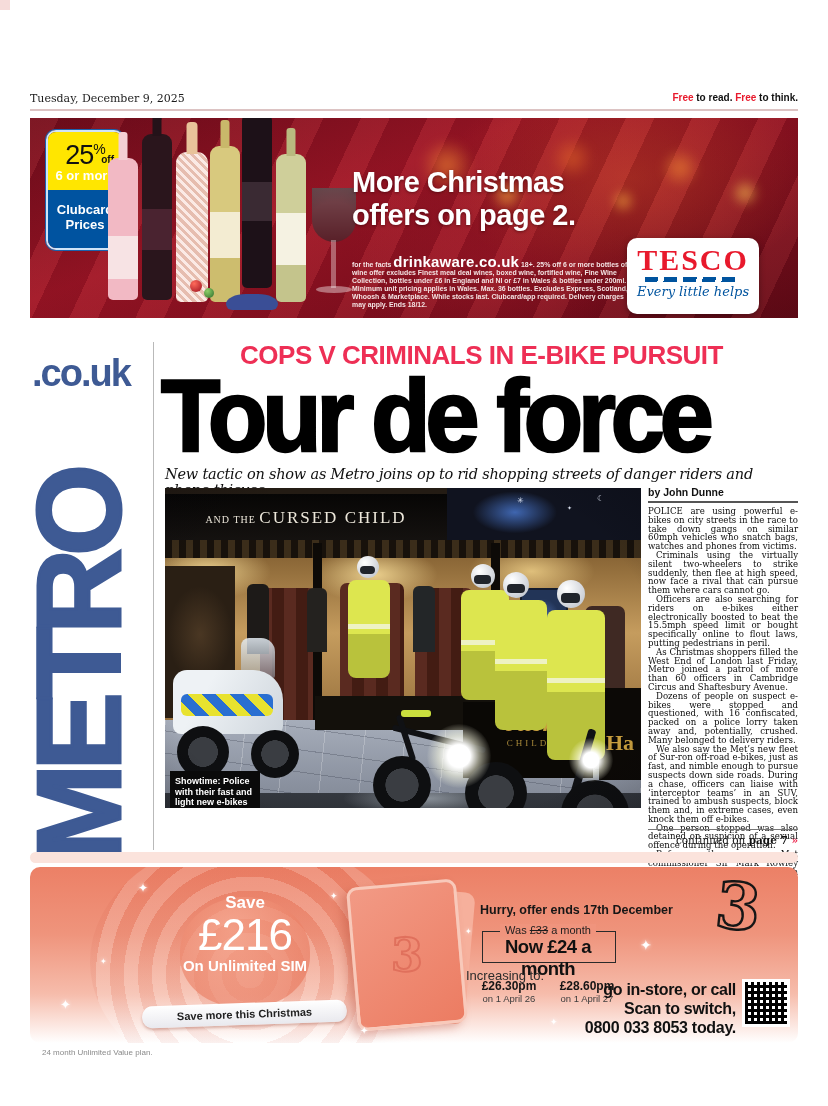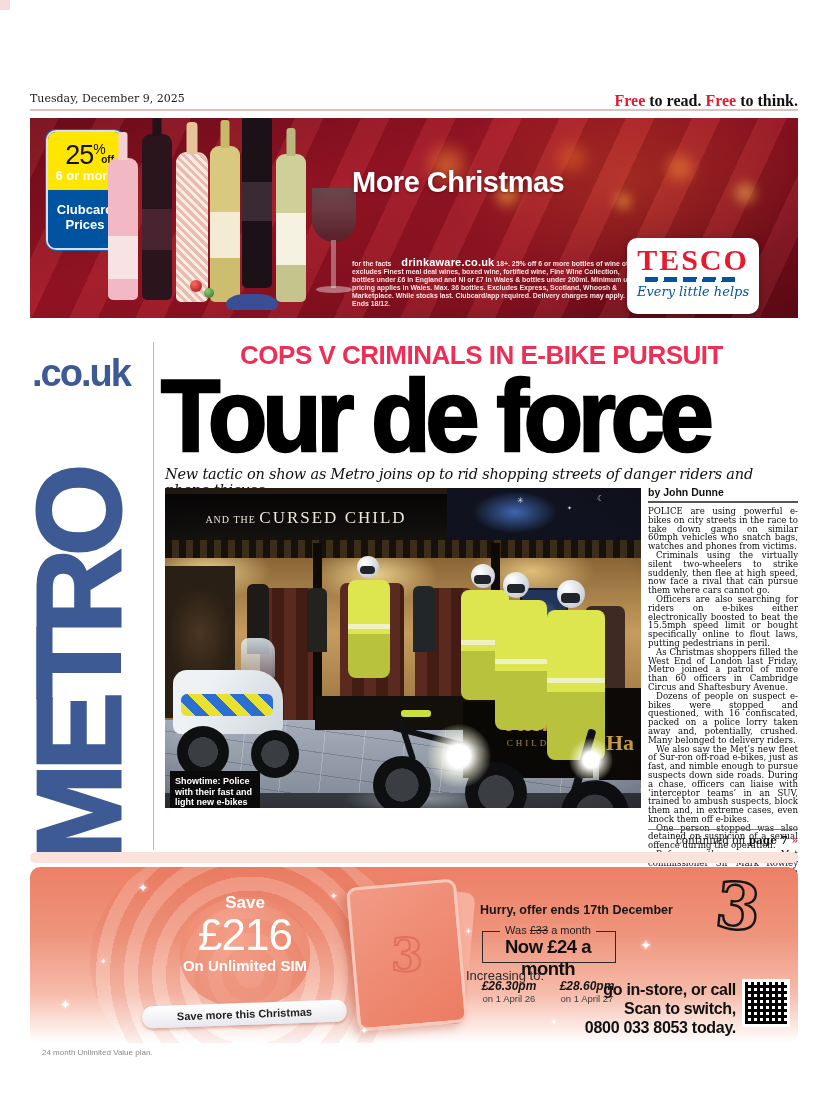--- a/index.html
+++ b/index.html
@@ -6,21 +6,21 @@
   .page{position:relative;width:828px;height:1106px;background:#fff;overflow:hidden;
         font-family:"Liberation Sans",sans-serif;}
   .abs{position:absolute;}
   .po{position:absolute;}
 
   
   .corner-smudge{left:0;top:0;width:10px;height:10px;background:#f6dcda;}
   .top-date{left:30px;top:92px;font-family:"DejaVu Serif",serif;font-size:11px;color:#1c1c1c;}
   .top-center{left:0;top:92px;width:828px;text-align:center;font-size:12px;font-weight:bold;color:#111;}
   .top-center .brand{color:#e8192c;font-style:italic;}
-  .top-right{right:30px;top:92px;font-size:16px;font-weight:bold;color:#111;font-family:Liberation Serif, serif;}
+  .top-right{right:30px;top:92px;font-size:10px;font-weight:bold;color:#111;}
   .top-right .red{color:#e8192c;}
   .top-rule{left:30px;top:109px;width:768px;height:2px;background:#dcc3c3;}
 
   
   .tesco{left:30px;top:118px;width:768px;height:200px;overflow:hidden;
          background:
            radial-gradient(260px 160px at 78% 30%,rgba(214,80,40,.45),rgba(120,15,25,0) 70%),
            radial-gradient(200px 140px at 60% 70%,rgba(160,25,40,.6),rgba(120,15,25,0) 70%),
            linear-gradient(160deg,#6f0d1c,#9c1526 38%,#8a1121 62%,#5e0a16);}
   .fold{position:absolute;inset:0;background:
@@ -34,21 +34,21 @@
   .badge-off{position:absolute;right:8px;top:22px;font-size:10px;font-weight:bold;}
   .badge-qty{font-size:13px;font-weight:bold;color:#fff;margin-top:-2px;}
   .badge-bot{height:58px;background:#0053a0;color:#fff;text-align:center;font-weight:bold;
              font-size:13px;line-height:15px;padding-top:12px;box-sizing:border-box;}
   .bottle{position:absolute;}
   .neck{position:absolute;left:50%;transform:translateX(-50%);}
   .tesco-head{left:322px;top:48px;width:330px;color:#fff;font-weight:bold;font-size:29px;
               line-height:33px;letter-spacing:-.5px;text-shadow:0 1px 3px rgba(40,0,5,.5);}
   .tesco-small{left:322px;top:140px;width:286px;color:#f4e3e3;font-size:6.9px;line-height:8px;
                font-weight:bold;}
-  .tesco-small .brand{font-size:11px;letter-spacing:.2px;color:#fff;margin-left:8px;}
+  .tesco-small .brand{font-size:15px;letter-spacing:.2px;color:#fff;}
   .tesco-logo{left:597px;top:120px;width:132px;height:76px;background:#fff;border-radius:10px;
               text-align:center;box-shadow:0 2px 6px rgba(0,0,0,.35);}
   .tesco-word{font-family:"Liberation Serif",serif;font-weight:bold;font-size:30px;letter-spacing:2px;
               color:#e8192c;line-height:32px;margin-top:6px;}
   .tesco-dash{width:96px;height:5px;margin:1px auto 2px;
               background:repeating-linear-gradient(100deg,#00549f 0 13px,transparent 13px 19px);}
   .tesco-tag{font-family:"DejaVu Serif",serif;font-style:italic;font-size:13px;color:#00549f;}
 
   
   .domain{left:32px;top:352px;font-size:38px;font-weight:bold;letter-spacing:-2px;color:#3e5a94;}
@@ -163,21 +163,21 @@
              -webkit-text-stroke:2px #e0705c;transform:rotate(6deg);}
   .hurry{left:450px;top:36px;width:220px;font-size:12.5px;font-weight:bold;color:#161616;}
   .price-box{left:452px;top:64px;width:132px;height:30px;border:1.5px solid #2a2a2a;}
   .was{left:452px;top:57px;width:132px;text-align:center;font-size:11px;color:#1d1d1d;}
   .was .strike{text-decoration:line-through;}
   .was .inner{background:#f0947d;padding:0 5px;}
   .now{left:452px;top:69px;width:132px;text-align:center;font-size:18.5px;font-weight:bold;color:#111;letter-spacing:-.5px;}
   .increasing{left:436px;top:101px;width:132px;text-align:left;font-size:13px;color:#2b2b2b;}
   .pcol1{left:440px;top:112px;width:78px;text-align:center;}
   .pcol2{left:518px;top:112px;width:78px;text-align:center;}
-  .pm{font-size:12px;font-weight:bold;color:#151515;font-style:italic;}
+  .pm{font-size:12px;font-weight:bold;color:#151515;}
   .pdate{font-size:9.5px;color:#3c3c3c;}
   .cta{left:500px;top:113px;width:206px;text-align:right;font-size:16px;line-height:19px;
        font-weight:bold;color:#111;letter-spacing:-.3px;}
   .qr{left:712px;top:112px;width:48px;height:48px;background:#fff;padding:3px;box-sizing:border-box;}
   .qr-in{width:100%;height:100%;
          background:repeating-linear-gradient(0deg,#000 0 3px,transparent 3px 6px),
                     repeating-linear-gradient(90deg,#000 0 3px,#fff 3px 6px);}
   .three-logo{left:686px;top:2px;font-family:"DejaVu Serif",serif;font-size:64px;font-weight:bold;
               color:transparent;-webkit-text-stroke:2.4px #161616;transform:rotate(6deg);}
   .sp{position:absolute;color:#fff;text-shadow:0 0 4px rgba(255,255,255,.9);}
@@ -231,20 +231,21 @@
       </div>
     <div class="po" style="left:282px;top:70px;width:44px;height:54px;border-radius:0 0 40px 40px;background:linear-gradient(rgba(255,255,255,.25),rgba(255,255,255,.08)),radial-gradient(circle at 50% 80%,#4a0d16 0 60%,#2d070d 100%);"></div>
     <div class="po" style="left:301px;top:122px;width:5px;height:48px;background:rgba(255,255,255,.35);"></div>
     <div class="po" style="left:286px;top:168px;width:36px;height:7px;border-radius:50%;background:rgba(255,255,255,.4);"></div>
     <div class="po" style="left:160px;top:162px;width:12px;height:12px;border-radius:50%;background:radial-gradient(circle at 35% 30%,#ff6a5a,#9c1020);"></div>
     <div class="po" style="left:174px;top:170px;width:10px;height:10px;border-radius:50%;background:radial-gradient(circle at 35% 30%,#8fd06a,#2c6a2a);"></div>
     <div class="po" style="left:196px;top:176px;width:52px;height:16px;border-radius:50% 50% 8px 8px/80% 80% 8px 8px;background:#3a4e96;"></div>
 
     <div class="abs tesco-head">
       <div>More Christmas</div>
+      <div>offers on page 2.</div>
     </div>
     <div class="abs tesco-small">
       <span>for the facts </span><span class="brand">drinkaware.co.uk</span><span> 18+. 25% off 6 or more bottles of wine offer excludes Finest meal deal wines, boxed wine, fortified wine, Fine Wine Collection, bottles under £6 in England and NI or £7 in Wales &amp; bottles under 200ml. Minimum unit pricing applies in Wales. Max. 36 bottles. Excludes Express, Scotland, Whoosh &amp; Marketplace. While stocks last. Clubcard/app required. Delivery charges may apply. Ends 18/12.</span>
     </div>
     <div class="abs tesco-logo">
       <div class="tesco-word">TESCO</div>
       <div class="tesco-dash"></div>
       <div class="tesco-tag">Every little helps</div>
     </div>
   </div>

